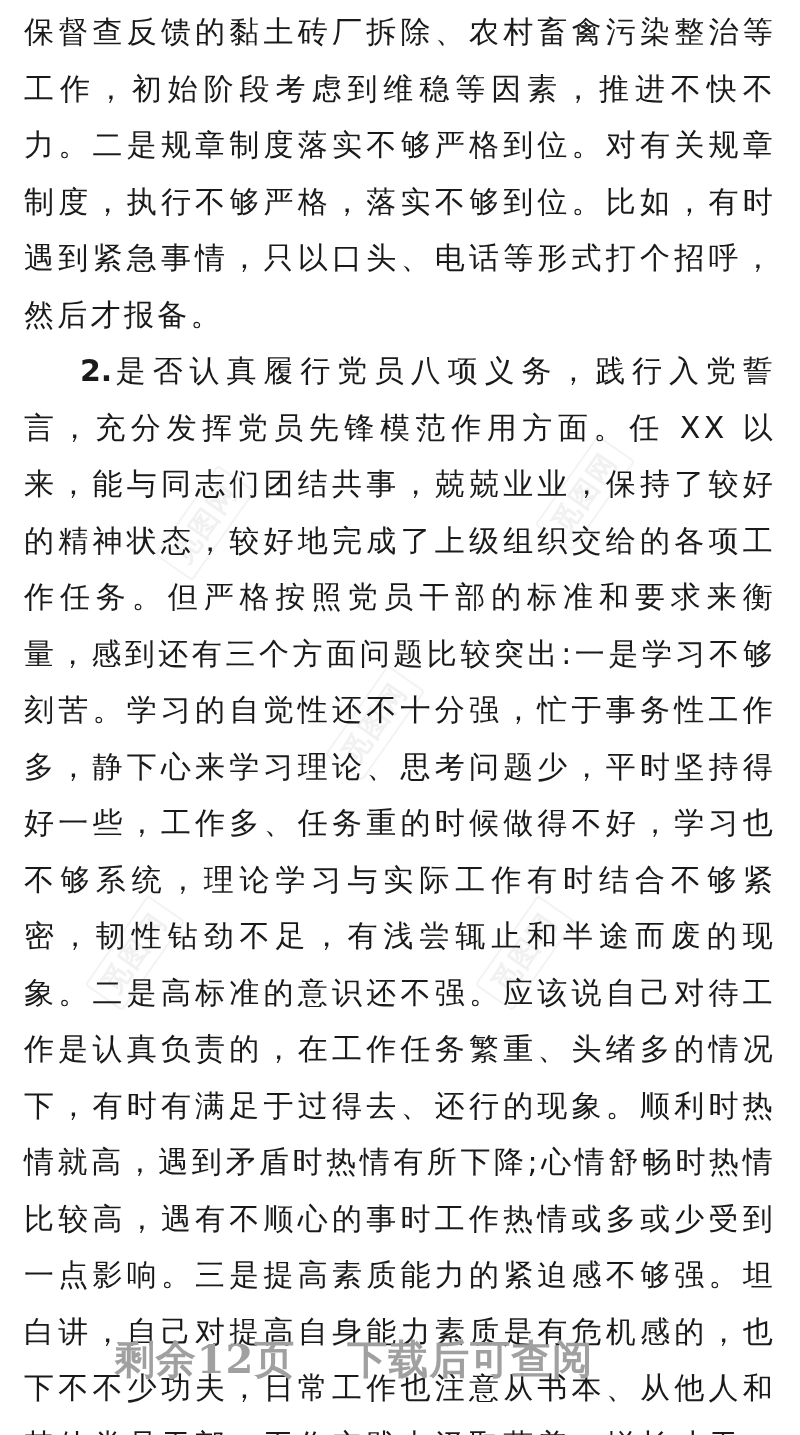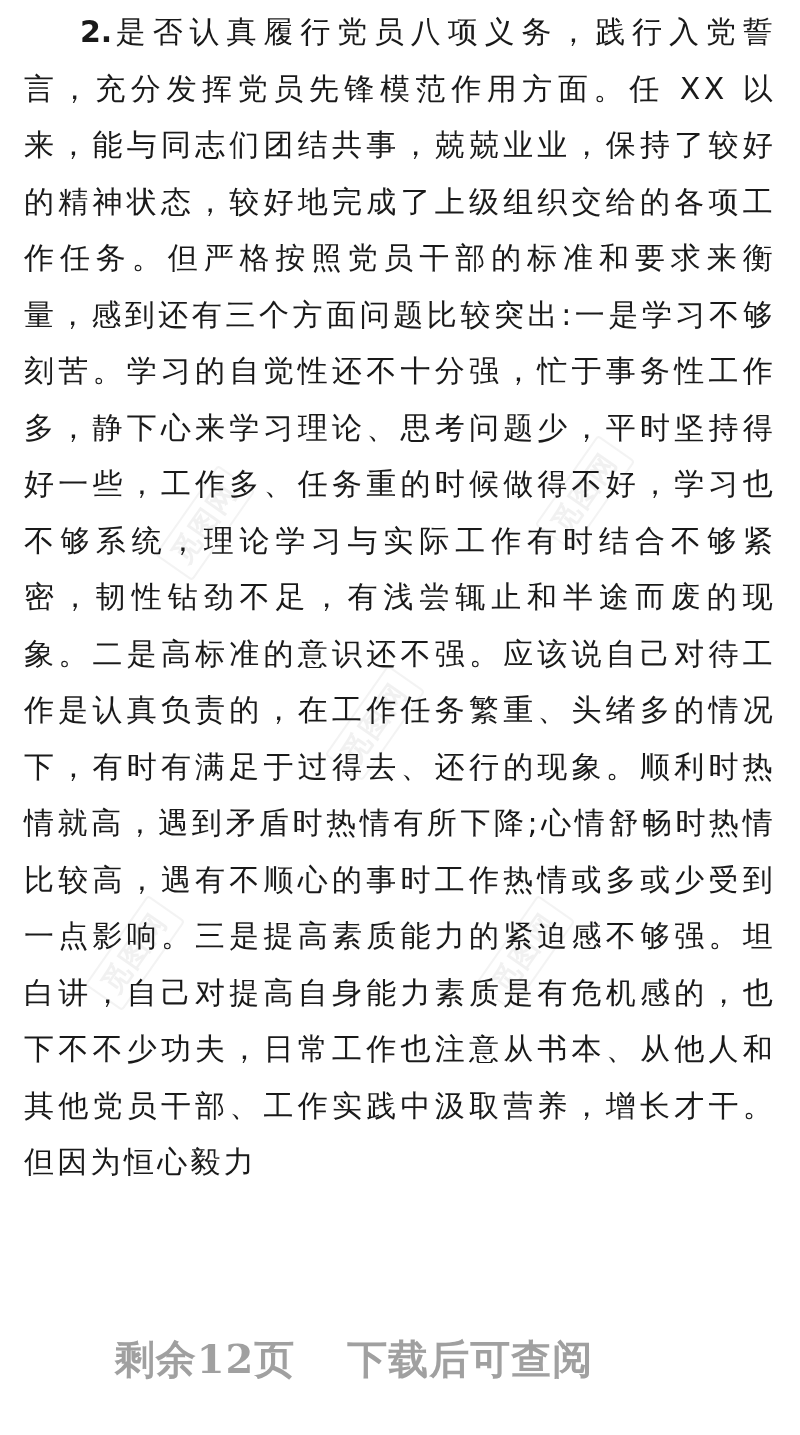--- a/index.html
+++ b/index.html
@@ -80,20 +80,23 @@
 
 <div class="doc-page">
 
   <div class="watermark" style="left:150px;top:500px;">觅图网</div>
   <div class="watermark" style="left:530px;top:470px;">觅图网</div>
   <div class="watermark" style="left:320px;top:700px;">觅图网</div>
   <div class="watermark" style="left:80px;top:930px;">觅图网</div>
   <div class="watermark" style="left:470px;top:930px;">觅图网</div>
 
   <div class="doc-body">
+    <p class="para">
+      <span>保督查反馈的黏土砖厂拆除、农村畜禽污染整治等工作，初始阶段考虑到维稳等因素，推进不快不力。二是规章制度落实不够严格到位。对有关规章制度，执行不够严格，落实不够到位。比如，有时遇到紧急事情，只以口头、电话等形式打个招呼，然后才报备。</span>
+    </p>
     <p class="para indent"><span class="para-num">2.</span><span>是否认真履行党员八项义务，践行入党誓言，充分发挥党员先锋模范作用方面。任 XX 以来，能与同志们团结共事，兢兢业业，保持了较好的精神状态，较好地完成了上级组织交给的各项工作任务。但严格按照党员干部的标准和要求来衡量，感到还有三个方面问题比较突出:一是学习不够刻苦。学习的自觉性还不十分强，忙于事务性工作多，静下心来学习理论、思考问题少，平时坚持得好一些，工作多、任务重的时候做得不好，学习也不够系统，理论学习与实际工作有时结合不够紧密，韧性钻劲不足，有浅尝辄止和半途而废的现象。二是高标准的意识还不强。应该说自己对待工作是认真负责的，在工作任务繁重、头绪多的情况下，有时有满足于过得去、还行的现象。顺利时热情就高，遇到矛盾时热情有所下降;心情舒畅时热情比较高，遇有不顺心的事时工作热情或多或少受到一点影响。三是提高素质能力的紧迫感不够强。坦白讲，自己对提高自身能力素质是有危机感的，也下不不少功夫，日常工作也注意从书本、从他人和其他党员干部、工作实践中汲取营养，增长才干。但因为恒心毅力</span></p>
   </div>
 
   <div class="footer-notice">
     <span>剩余12页</span><span class="gap"></span><span>下载后可查阅</span>
   </div>
 
 </div>
 
 </body></html>

